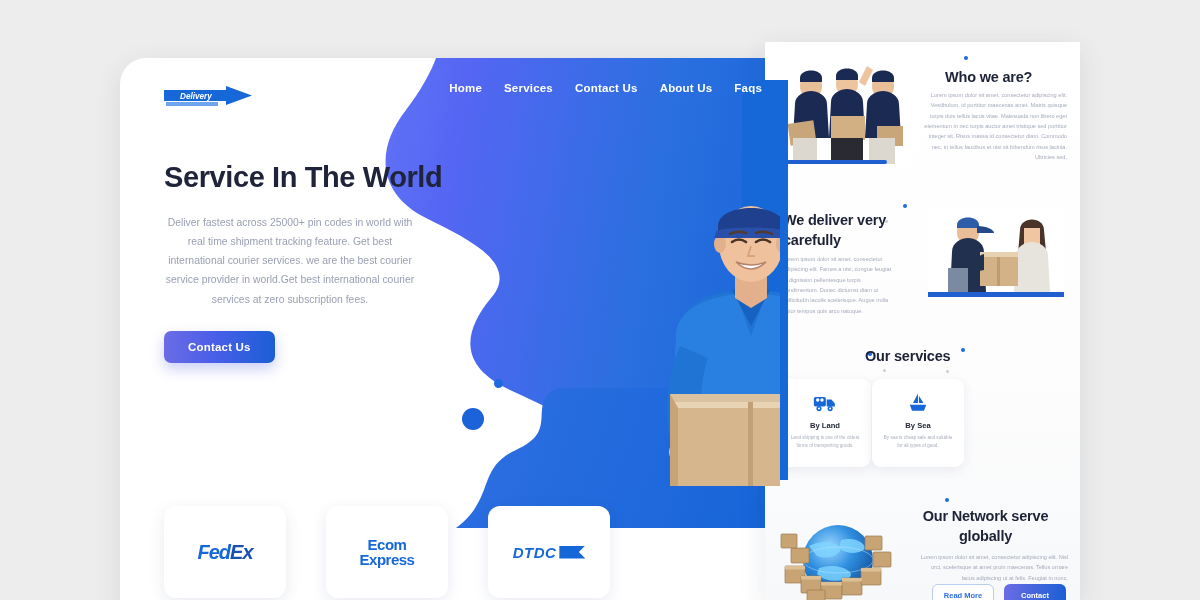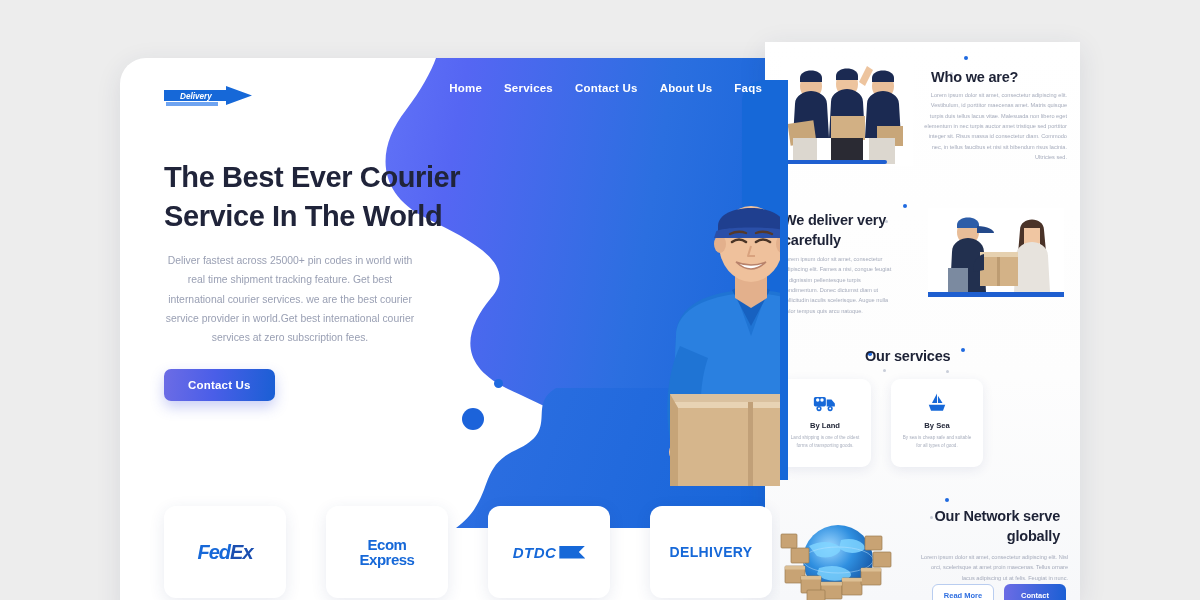--- a/index.html
+++ b/index.html
@@ -127,21 +127,21 @@
   }
   .rp-body { font-size: 5.6px; line-height: 1.85; color: #a5abbb; }
 
   .blue-dot { position: absolute; border-radius: 50%; background: #1f6ae0; }
   .gray-dot { position: absolute; border-radius: 50%; background: #c9ced9; }
 
   .photo-frame { position: absolute; overflow: hidden; }
   .photo-underline { position: absolute; height: 4px; background: #1f5fd0; border-radius: 2px; }
 
   
-  .svc-wrap { position: absolute; left: 14px; top: 375px; display: flex; gap: 20px; }
+  .svc-wrap { position: absolute; left: 14px; top: 375px; display: flex; gap: 1px; }
   .svc-card {
     width: 92px; height: 88px; background: #fff; border-radius: 9px;
     box-shadow: 0 3px 12px rgba(40,60,120,.09);
     display: flex; flex-direction: column; align-items: center;
     padding-top: 11px;
   }
   .svc-icon { height: 26px; display: flex; align-items: center; }
   .svc-title { font-size: 7.6px; font-weight: bold; color: #222738; margin-top: 5px; }
   .svc-desc { font-size: 4.6px; line-height: 1.7; color: #a9afbe; text-align: center;
               margin-top: 4px; width: 72px; }
@@ -191,21 +191,20 @@
     <nav class="nav-links">
       <a href="#">Home</a>
       <a href="#">Services</a>
       <a href="#">Contact Us</a>
       <a href="#">About Us</a>
       <a href="#">Faqs</a>
     </nav>
 
     <div class="hero-text">
       <div class="hero-title">
-        <div>The Best Ever Courier</div>
         <div>Service In The World</div>
       </div>
       <p class="hero-sub">Deliver fastest across 25000+ pin codes in world with real time shipment tracking feature. Get best international courier services. we are the best courier service provider in world.Get best international courier services at zero subscription fees.</p>
       <button class="btn-contact">Contact Us</button>
     </div>
 
     <div class="dot dot-a"></div>
     <div class="dot dot-b"></div>
 
 
@@ -264,23 +263,20 @@
           <div>Ecom</div>
           <div>Express</div>
         </div>
       </div>
       <div class="logo-card">
         <div class="brand brand-dtdc">
           <span>DTDC</span>
           <span class="flag"></span>
         </div>
       </div>
-      <div class="logo-card">
-        <div class="brand brand-delhivery">DELHIVERY</div>
-      </div>
     </div>
   </div>
 
   <div class="right-panel">
 
     <div class="rp-sec" style="top:0;left:0;height:145px;">
       <div class="photo-frame" style="left:16px; top:18px; width:132px; height:106px;">
         <svg width="132" height="106" viewBox="0 0 132 106">
           <rect width="132" height="106" fill="#ffffff"></rect>
 
@@ -302,21 +298,21 @@
           <path d="M86 44 C86 35 96 31 102 31 C108 31 118 35 118 44 L120 78 L84 78 Z" fill="#1b2a52"></path>
           <rect x="96" y="66" width="26" height="20" fill="#c8a679"></rect>
           <rect x="88" y="78" width="26" height="26" fill="#dcd7cf"></rect>
         </svg>
       </div>
       <div class="photo-underline" style="left:14px; top:118px; width:108px;"></div>
 
       <div class="blue-dot" style="left:199px; top:14px; width:4px; height:4px;"></div>
       <div class="gray-dot" style="left:185px; top:30px; width:3px; height:3px;"></div>
 
-      <div class="rp-head" style="position:absolute; left:166px; top:25px;">Who we are?</div>
+      <div class="rp-head" style="position:absolute; left:180px; top:25px;">Who we are?</div>
       <p class="rp-body" style="position:absolute; left:156px; top:48px; width:146px; text-align:right;">Lorem ipsum dolor sit amet, consectetur adipiscing elit. Vestibulum, id porttitor maecenas amet. Matris quisque turpis duis tellus lacus vitae. Malesuada non libero eget elementum in nec turpis auctor amet tristique sed porttitor integer sit. Risus massa id consectetur diam. Commodo nec, in tellus faucibus et nisi sit bibendum risus lacinia. Ultricies sed.</p>
     </div>
 
     <div class="rp-sec" style="top:150px;left:0;height:130px;">
       <div class="blue-dot" style="left:138px; top:12px; width:4px; height:4px;"></div>
       <div class="gray-dot" style="left:120px; top:28px; width:3px; height:3px;"></div>
 
       <div class="rp-head" style="position:absolute; left:18px; top:18px; width:110px;">
         <div>We deliver very</div>
         <div>carefully</div>
@@ -424,21 +420,21 @@
           <g fill="#e0c59a" opacity=".85">
             <rect x="6" y="52" width="20" height="3.5"></rect>
             <rect x="22" y="62" width="20" height="3.5"></rect>
             <rect x="42" y="68" width="21" height="3.5"></rect>
             <rect x="63" y="64" width="20" height="3.5"></rect>
             <rect x="82" y="54" width="20" height="3.5"></rect>
           </g>
         </svg>
       </div>
 
-      <div class="rp-head" style="position:absolute; left:130px; top:22px; width:165px; text-align:right;">
+      <div class="rp-head" style="position:absolute; left:138px; top:22px; width:165px; text-align:center;">
         <div>Our Network serve</div>
         <div>globally</div>
       </div>
       <p class="rp-body" style="position:absolute; left:155px; top:68px; width:148px; text-align:right;">Lorem ipsum dolor sit amet, consectetur adipiscing elit. Nisl orci, scelerisque at amet proin maecenas. Tellus ornare lacus adipiscing ut at felis. Feugiat in nunc.</p>
 
       <div class="net-btns" style="position:absolute; left:167px; top:100px;">
         <button class="btn-outline">Read More</button>
         <button class="btn-filled">Contact</button>
       </div>
     </div>

